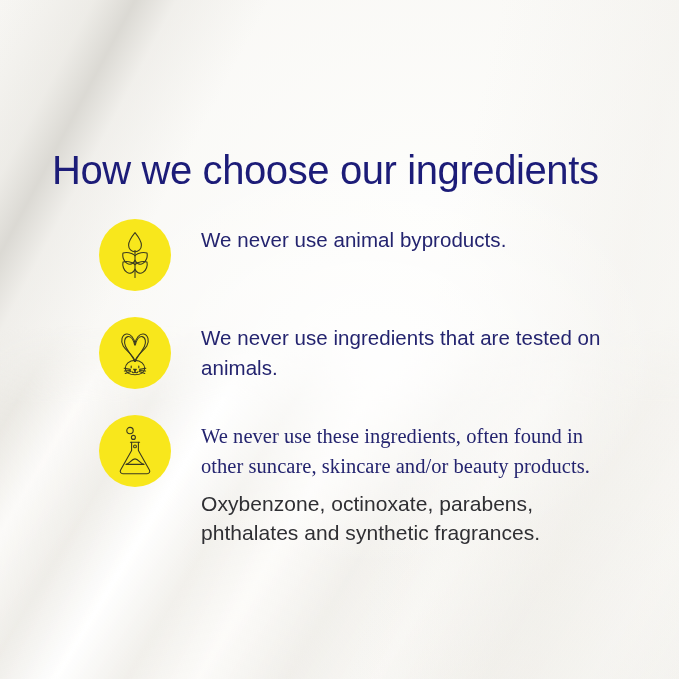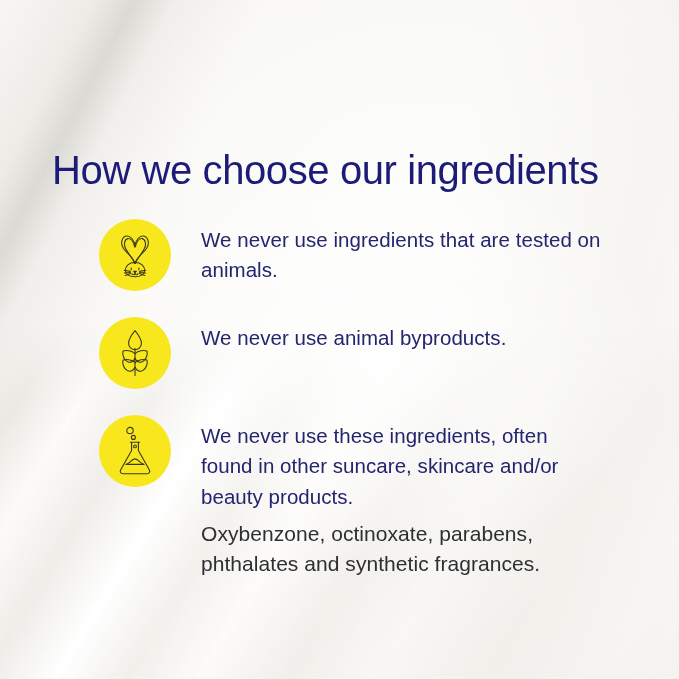--- a/index.html
+++ b/index.html
@@ -136,21 +136,21 @@
   }
 
   .row-main {
     font-size: 20.5px;
     line-height: 1.48;
     font-weight: 400;
     color: #24246f;
     letter-spacing: 0.05px;
     max-width: 400px;
   }
-  .row-3 .row-main { max-width: 400px; }
+  .row-3 .row-main { max-width: 400px; font-family: Liberation Serif, serif; }
 
   .row-note {
     margin-top: 7px;
     font-size: 21px;
     line-height: 1.42;
     color: #2f2f33;
     letter-spacing: 0.05px;
     max-width: 360px;
   }
 </style>
@@ -165,20 +165,42 @@
   <div class="bg-layer bg-bottom-drape"></div>
   <div class="bg-layer bg-right-soft"></div>
   <div class="bg-layer bg-glow"></div>
 
   <div id="content">
 
     <h1 class="headline">How we choose our ingredients</h1>
 
     <div class="rows">
 
+      <div class="row row-2">
+        <div class="badge">
+          <span>
+            <svg width="40" height="48" viewBox="0 0 40 48" fill="none" stroke="#3a3a20" stroke-width="1.1" stroke-linecap="round" stroke-linejoin="round">
+
+              <path d="M20 19.5 L20 46.5"></path>
+
+              <path d="M20 1.6 C 20 1.6 13.6 9.4 13.6 14.2 C 13.6 17.9 16.5 20.7 20 20.7 C 23.5 20.7 26.4 17.9 26.4 14.2 C 26.4 9.4 20 1.6 20 1.6 Z"></path>
+
+              <path d="M20 24.6 C 16.6 21.4 11.2 21.0 8.0 22.0 C 7.2 25.6 8.6 30.4 12.0 32.4 C 15.4 34.5 18.9 32.0 20 29.2"></path>
+              <path d="M20 24.6 C 23.4 21.4 28.8 21.0 32.0 22.0 C 32.8 25.6 31.4 30.4 28.0 32.4 C 24.6 34.5 21.1 32.0 20 29.2"></path>
+
+              <path d="M20 33.6 C 16.6 30.4 11.2 30.0 8.0 31.0 C 7.2 34.6 8.6 39.4 12.0 41.4 C 15.4 43.5 18.9 41.0 20 38.2"></path>
+              <path d="M20 33.6 C 23.4 30.4 28.8 30.0 32.0 31.0 C 32.8 34.6 31.4 39.4 28.0 41.4 C 24.6 43.5 21.1 41.0 20 38.2"></path>
+            </svg>
+          </span>
+        </div>
+        <div class="row-text">
+          <div class="row-main">We never use animal byproducts.</div>
+        </div>
+      </div>
+
       <div class="row row-1">
         <div class="badge">
           <span>
             <svg width="44" height="46" viewBox="0 0 44 46" fill="none" stroke="#3a3a20" stroke-width="1.1" stroke-linecap="round" stroke-linejoin="round">
 
               <path d="M22 31.5 C 20.5 25 13.5 21.5 10.2 16.0 C 7.2 11.0 9.0 4.8 13.4 4.0 C 17.6 3.3 21.0 8.2 22 13.6"></path>
               <path d="M22 31.5 C 19.2 26 15.0 21.5 12.6 16.6 C 10.4 12.1 11.8 7.0 14.8 6.6 C 18.0 6.2 20.6 10.2 21.6 15.0"></path>
 
               <path d="M22 31.5 C 23.5 25 30.5 21.5 33.8 16.0 C 36.8 11.0 35.0 4.8 30.6 4.0 C 26.4 3.3 23.0 8.2 22 13.6"></path>
               <path d="M22 31.5 C 24.8 26 29.0 21.5 31.4 16.6 C 33.6 12.1 32.2 7.0 29.2 6.6 C 26.0 6.2 23.4 10.2 22.4 15.0"></path>
@@ -202,42 +224,20 @@
               <path d="M26.6 40.5 L32.6 41.0"></path>
               <path d="M26.4 41.5 L31.8 43.4"></path>
             </svg>
           </span>
         </div>
         <div class="row-text">
           <div class="row-main">We never use ingredients that are tested on animals.</div>
         </div>
       </div>
 
-      <div class="row row-2">
-        <div class="badge">
-          <span>
-            <svg width="40" height="48" viewBox="0 0 40 48" fill="none" stroke="#3a3a20" stroke-width="1.1" stroke-linecap="round" stroke-linejoin="round">
-
-              <path d="M20 19.5 L20 46.5"></path>
-
-              <path d="M20 1.6 C 20 1.6 13.6 9.4 13.6 14.2 C 13.6 17.9 16.5 20.7 20 20.7 C 23.5 20.7 26.4 17.9 26.4 14.2 C 26.4 9.4 20 1.6 20 1.6 Z"></path>
-
-              <path d="M20 24.6 C 16.6 21.4 11.2 21.0 8.0 22.0 C 7.2 25.6 8.6 30.4 12.0 32.4 C 15.4 34.5 18.9 32.0 20 29.2"></path>
-              <path d="M20 24.6 C 23.4 21.4 28.8 21.0 32.0 22.0 C 32.8 25.6 31.4 30.4 28.0 32.4 C 24.6 34.5 21.1 32.0 20 29.2"></path>
-
-              <path d="M20 33.6 C 16.6 30.4 11.2 30.0 8.0 31.0 C 7.2 34.6 8.6 39.4 12.0 41.4 C 15.4 43.5 18.9 41.0 20 38.2"></path>
-              <path d="M20 33.6 C 23.4 30.4 28.8 30.0 32.0 31.0 C 32.8 34.6 31.4 39.4 28.0 41.4 C 24.6 43.5 21.1 41.0 20 38.2"></path>
-            </svg>
-          </span>
-        </div>
-        <div class="row-text">
-          <div class="row-main">We never use animal byproducts.</div>
-        </div>
-      </div>
-
       <div class="row row-3">
         <div class="badge">
           <span>
             <svg width="40" height="50" viewBox="0 0 40 50" fill="none" stroke="#3a3a20" stroke-width="1.1" stroke-linecap="round" stroke-linejoin="round">
 
               <circle cx="15.0" cy="4.6" r="3.2"></circle>
               <circle cx="18.4" cy="11.4" r="2.0"></circle>
 
               <path d="M16.6 16.2 L16.6 24.4 L5.6 44.0 C 4.6 45.8 5.8 47.8 7.9 47.8 L32.1 47.8 C 34.2 47.8 35.4 45.8 34.4 44.0 L23.4 24.4 L23.4 16.2"></path>
 

